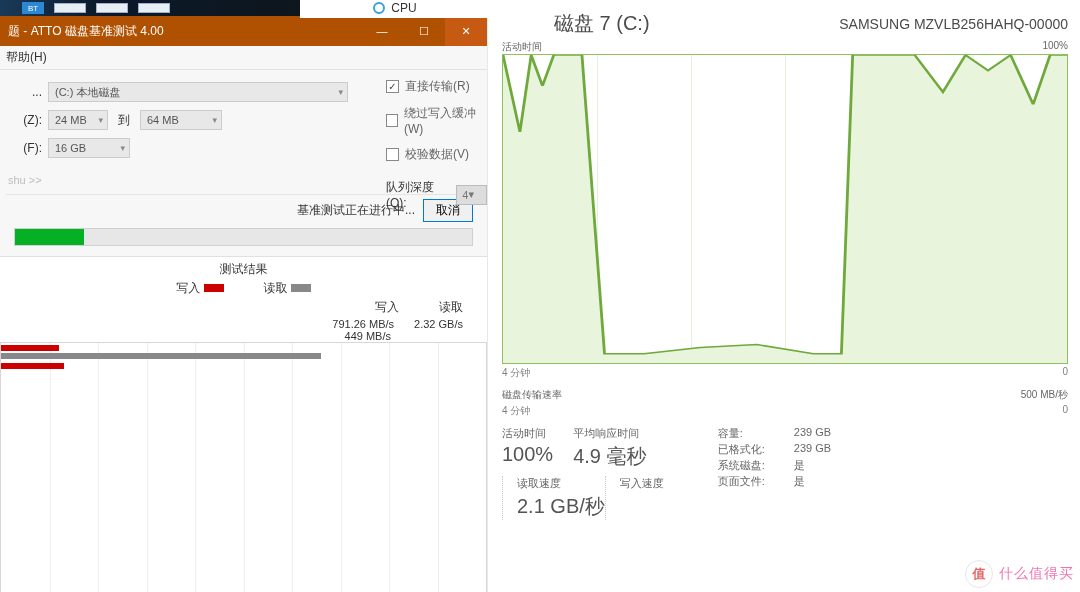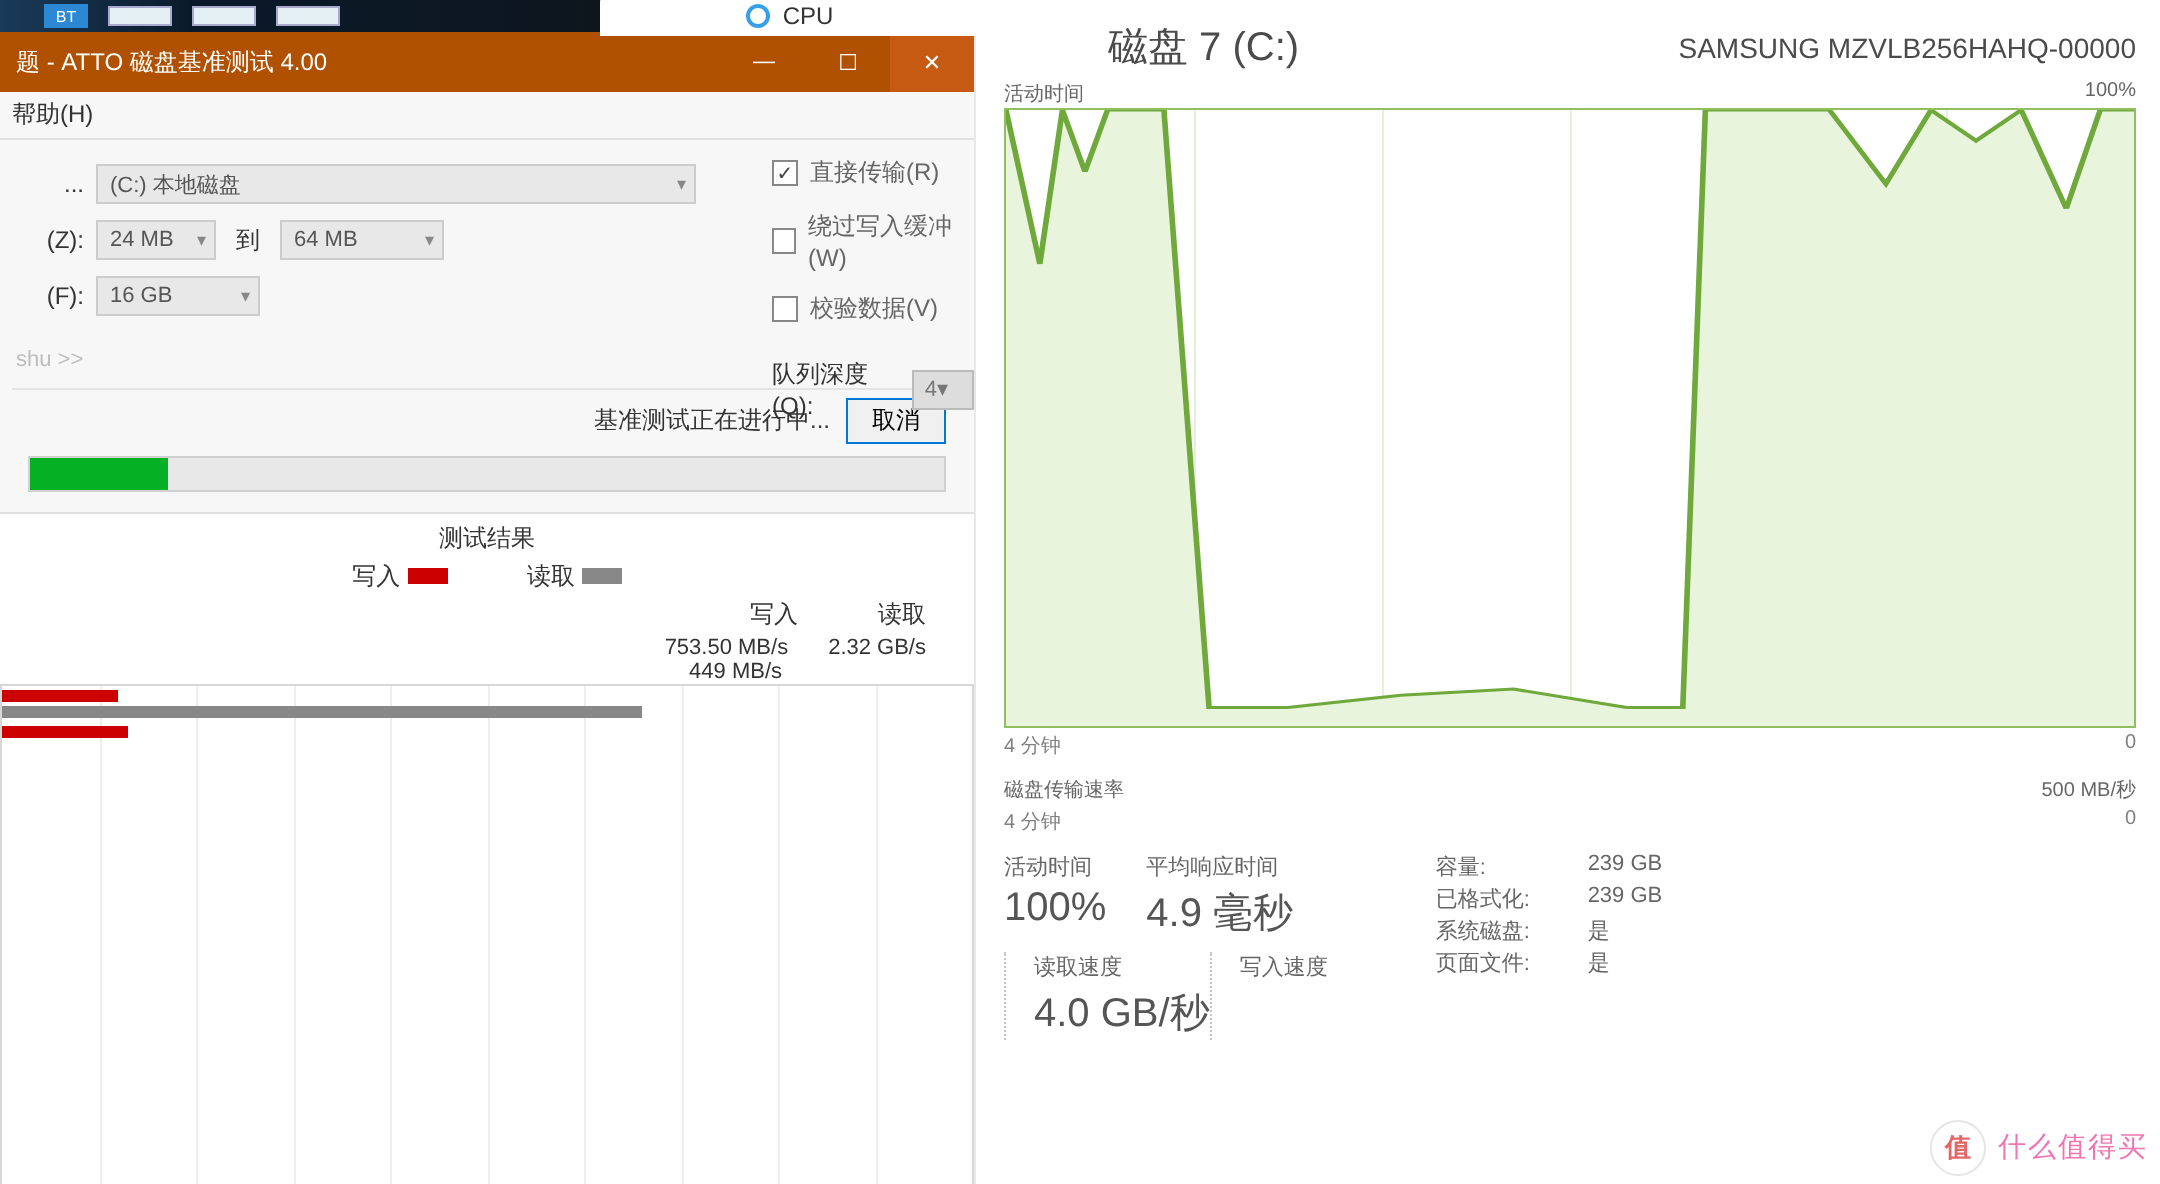--- a/index.html
+++ b/index.html
@@ -164,21 +164,21 @@
   <div class="legend-row">
     <span><span>写入</span> <span class="swatch w"></span></span>
     <span><span>读取</span> <span class="swatch r"></span></span>
   </div>
   <div class="num-hdr">
     <span>写入</span>
     <span>读取</span>
   </div>
   <div class="num-vals">
     <div class="rowv">
-        <span>753.50 MB/s</span>
+        <span>791.26 MB/s</span>
         <span>2.32 GB/s</span>
       </div>
     <div class="rowv">
         <span>449 MB/s</span>
         <span style="width:52px"></span>
       </div>
   </div>
 
   <div class="grid-area">
     <div class="vline" style="left:10%"></div>
@@ -239,21 +239,21 @@
           <div class="m-val">100%</div>
         </div>
         <div class="metric-col">
           <div class="m-label">平均响应时间</div>
           <div class="m-val">4.9 毫秒</div>
         </div>
       </div>
       <div style="display:flex; margin-top:6px">
         <div class="metric-col b">
           <div class="m-label">读取速度</div>
-          <div class="m-val">4.0 GB/秒</div>
+          <div class="m-val">2.1 GB/秒</div>
         </div>
         <div class="metric-col b">
           <div class="m-label">写入速度</div>
         </div>
       </div>
     </div>
     <div class="stats" style="margin-left:30px">
       <div class="srow">
           <span class="k">容量:</span>
           <span>239 GB</span>

